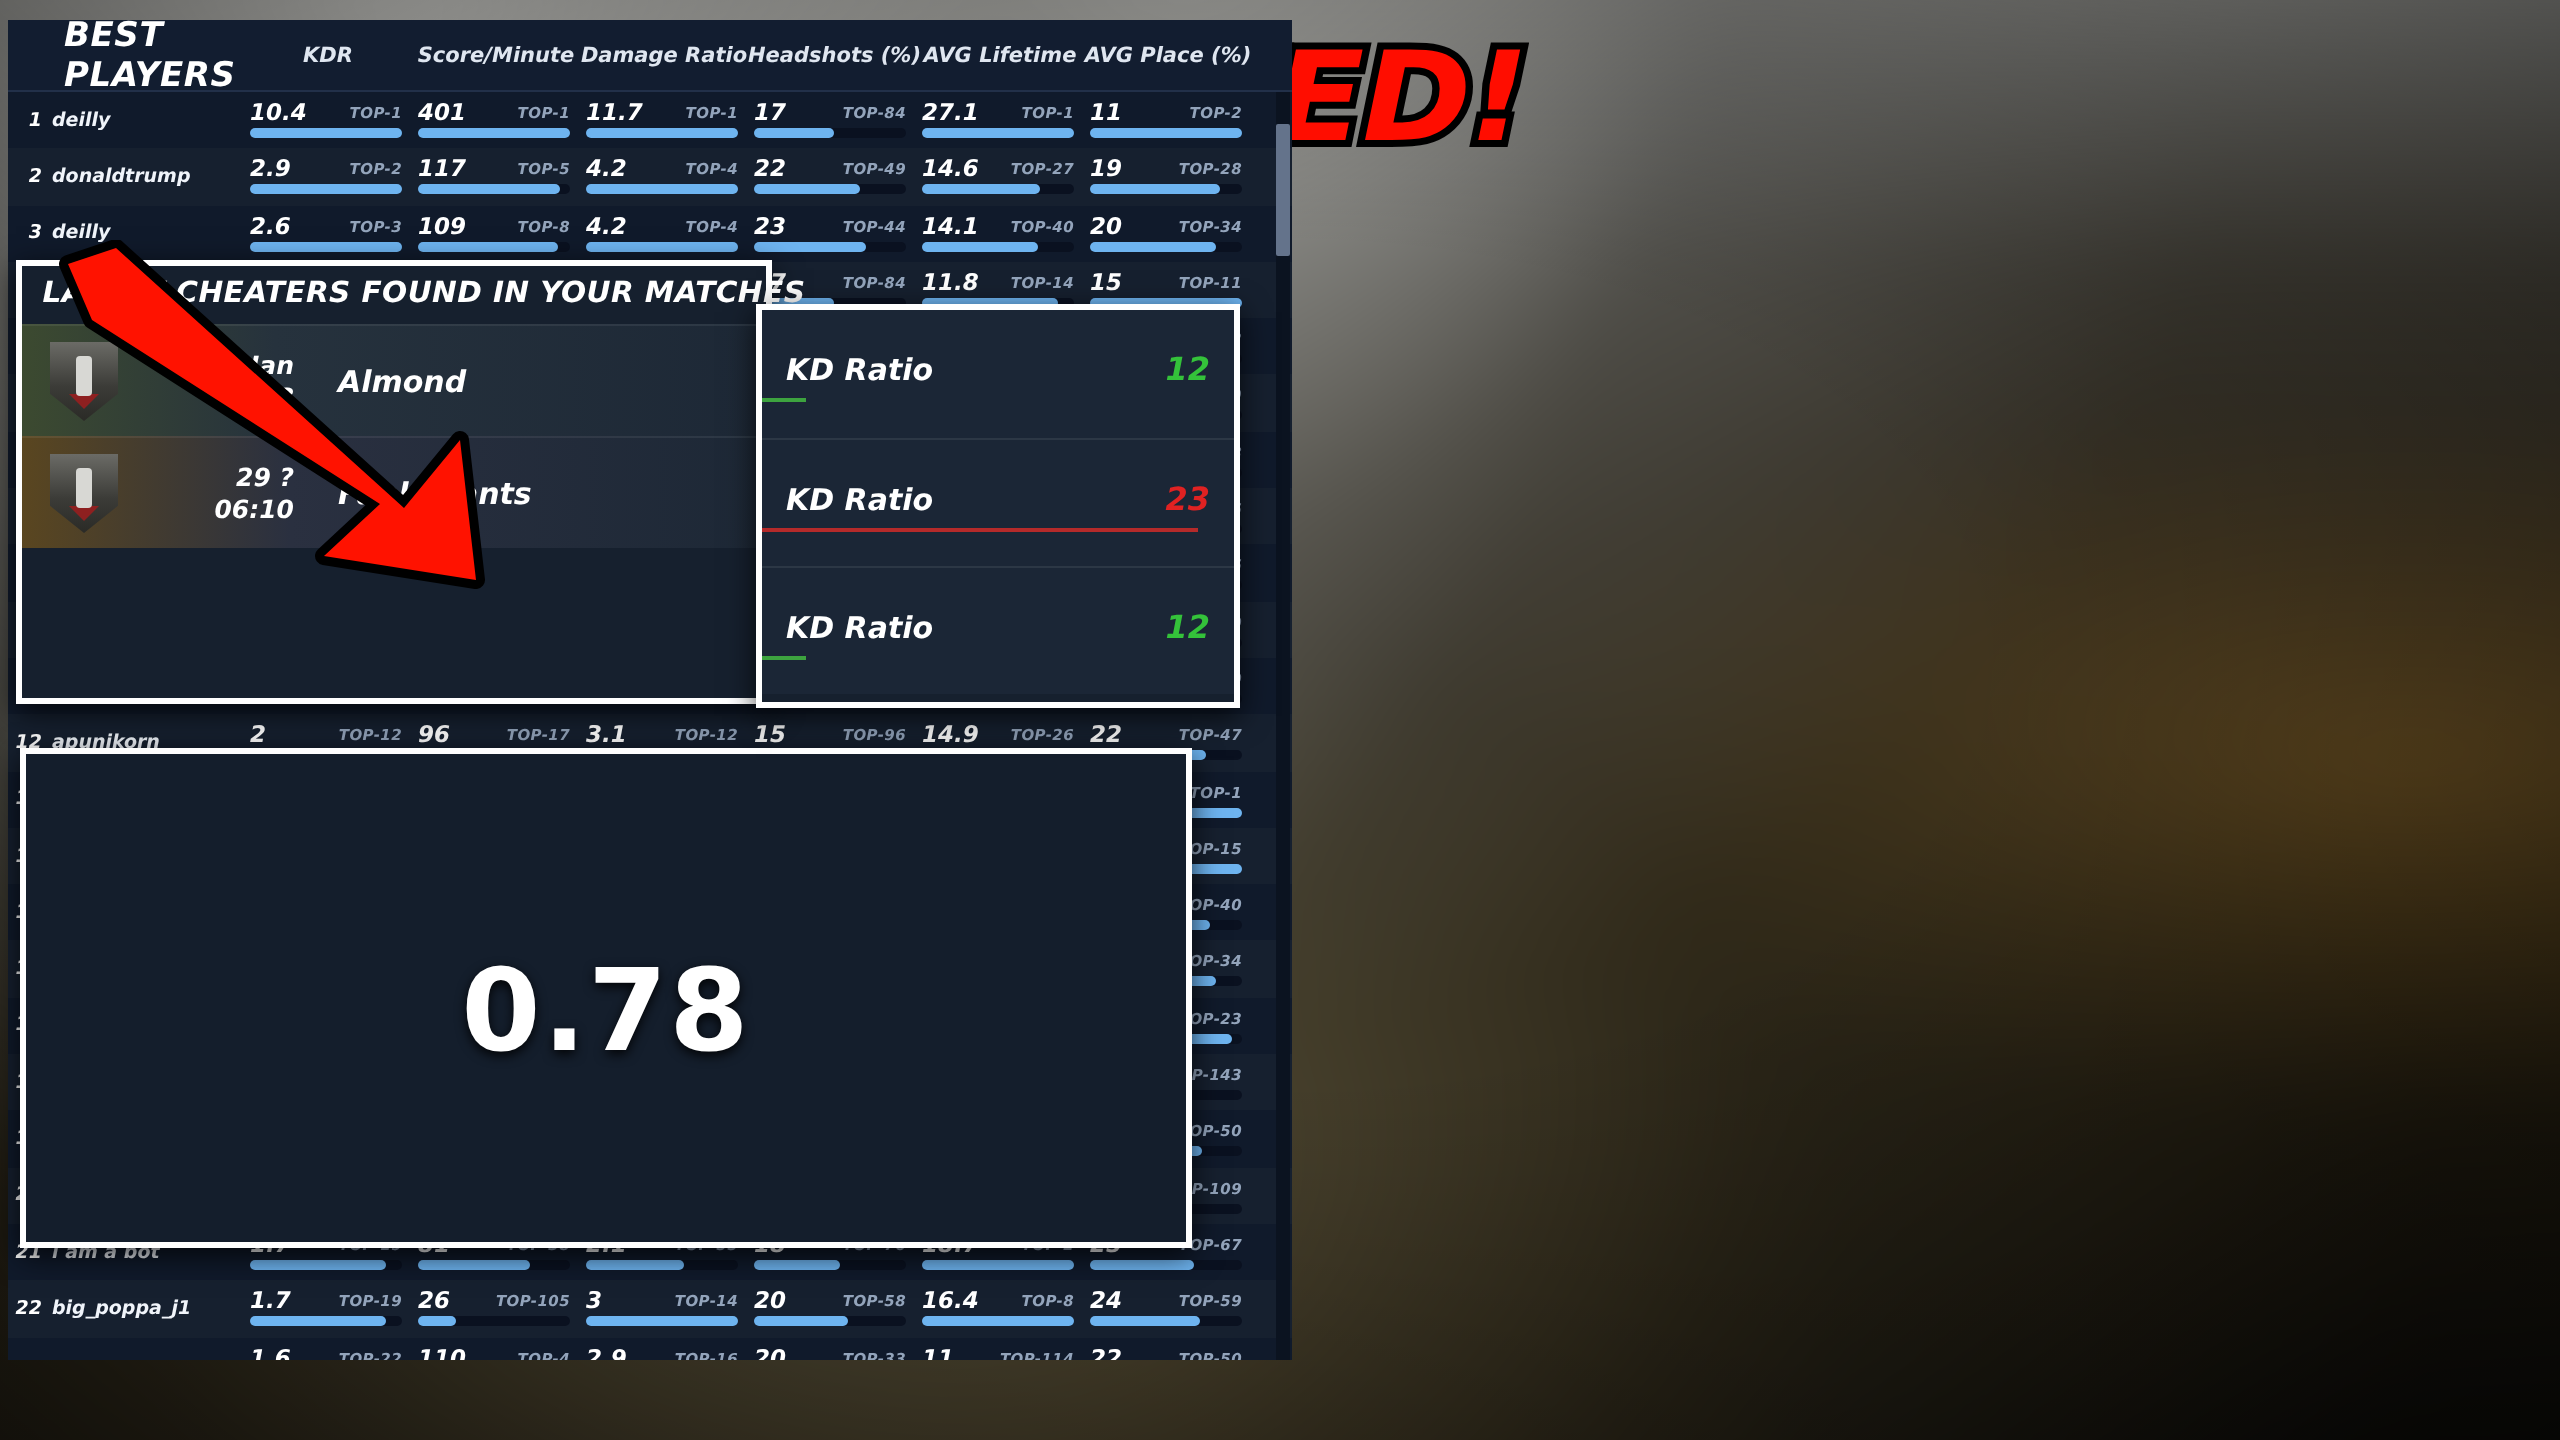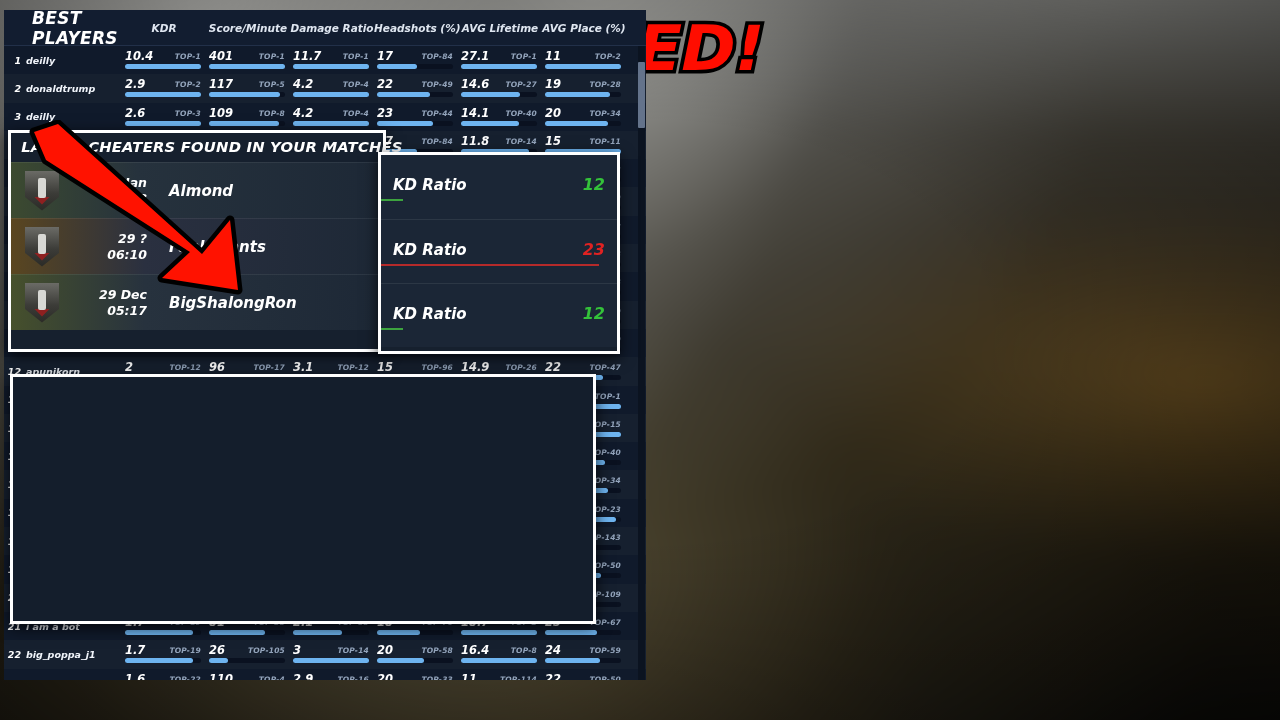--- a/index.html
+++ b/index.html
@@ -216,48 +216,41 @@
 <body>
 
 <div id="stage">
 
   <div id="bg"></div>
   <div id="bg-vignette"></div>
 
   <div id="headline">CHEATER DETECTED!</div>
 
   <div class="card" id="gulag-card">
+    <div id="gulag-value">0.78</div>
   </div>
 
   <div class="card" id="cheaters-card">
     <div id="cheaters-title">LATEST CHEATERS FOUND IN YOUR MATCHES</div>
     <div id="cheaters-rows">
         <div class="cheat-row r1">
           <div class="cheat-badge"></div>
           <div class="cheat-date">
             <div>01 Jan</div>
             <div>0?:48</div>
           </div>
           <div class="cheat-name">Almond</div>
         </div>
         <div class="cheat-row r2">
           <div class="cheat-badge"></div>
           <div class="cheat-date">
             <div>29 ?</div>
             <div>06:10</div>
           </div>
           <div class="cheat-name">FunkyPants</div>
-        </div>
-        <div class="cheat-row r3">
-          <div class="cheat-badge"></div>
-          <div class="cheat-date">
-            <div>29 Dec</div>
-            <div>05:17</div>
-          </div>
-          <div class="cheat-name">BigShalongRon</div>
         </div>
       </div>
   </div>
 
   <div class="card" id="kd-card">
     <div id="kd-rows">
         <div class="kd-row k1">
           <div class="kd-line">
             <span class="kd-label">KD Ratio</span>
             <span class="kd-value good">12</span>

